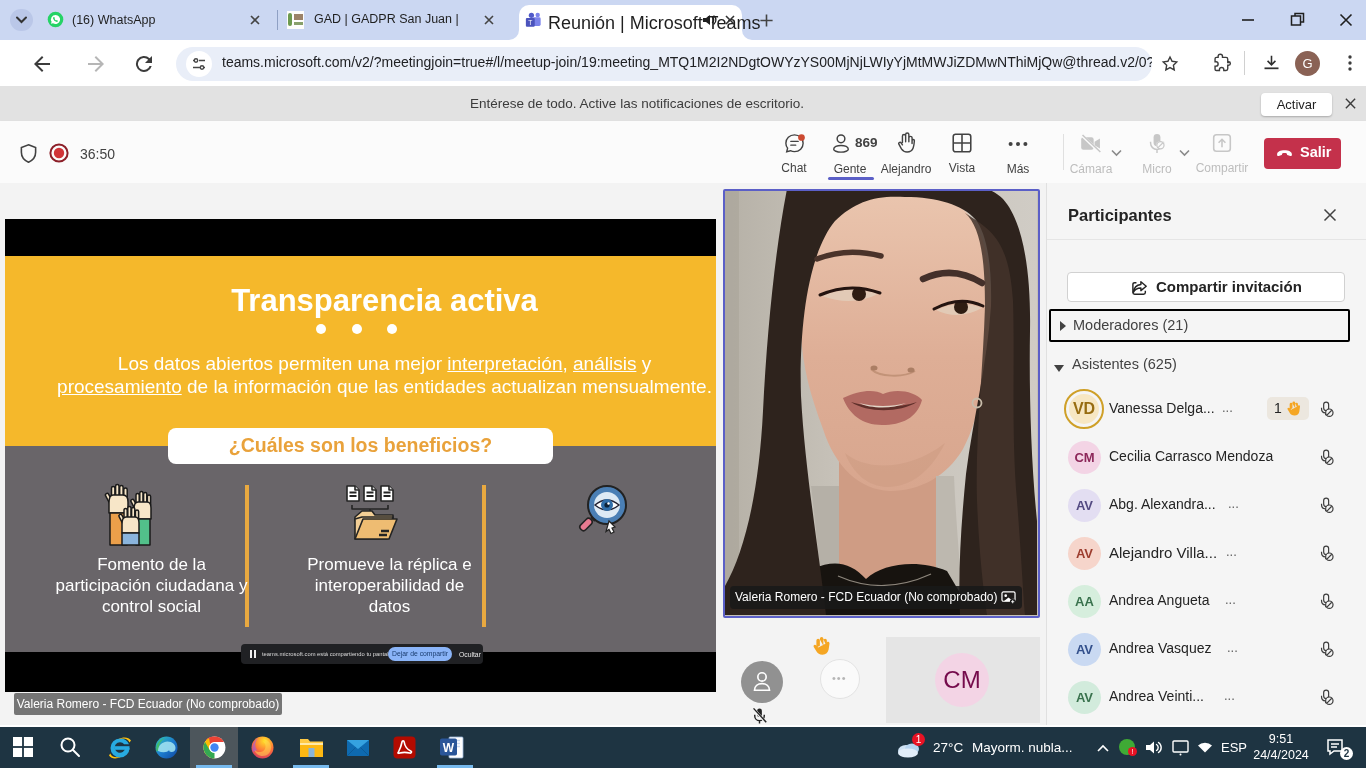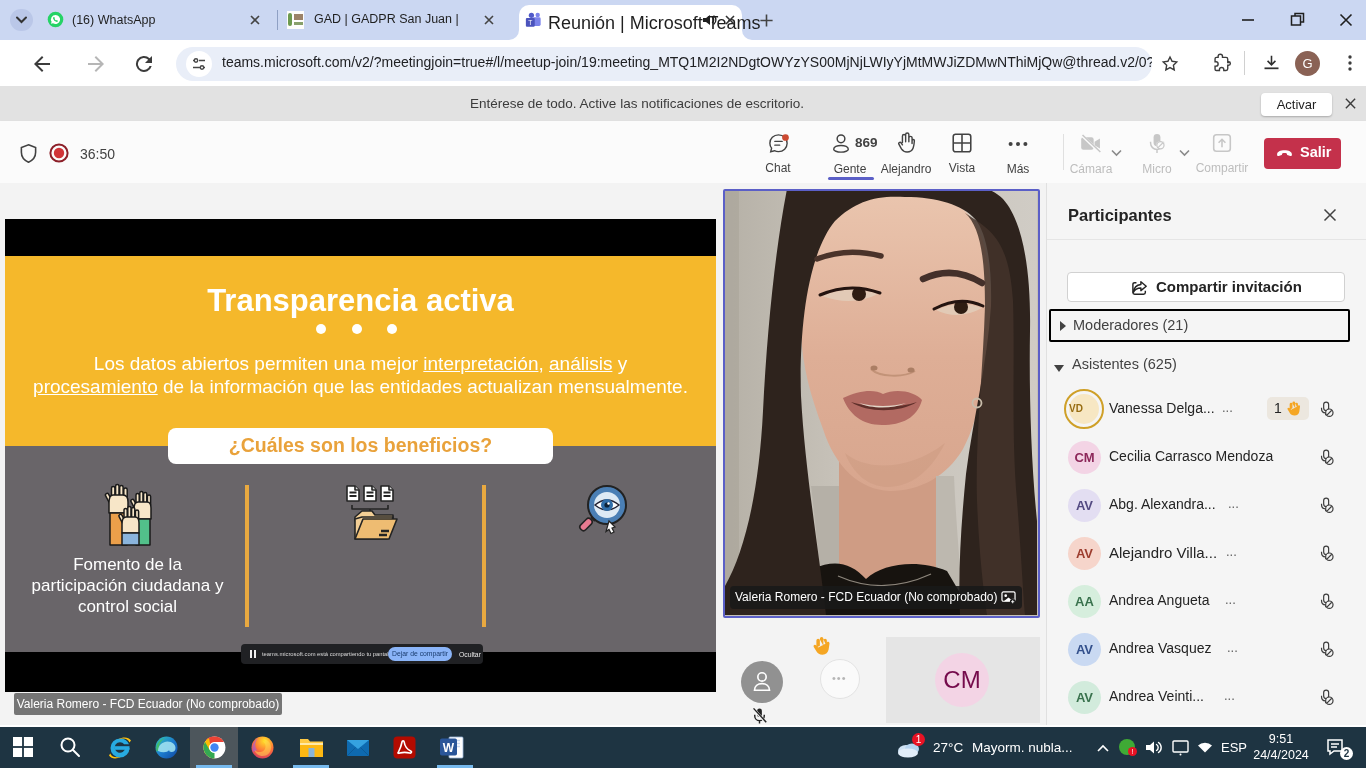--- a/index.html
+++ b/index.html
@@ -29,21 +29,21 @@
 .tbtn .lbl { font-size:12px; color:#424242; margin-top:2px; }
 .gray { color:#bdbdbd !important; }
 
 
 #stage { position:absolute; left:0; top:183px; width:1366px; height:544px; background:#f3f3f3; }
 
 
 #slide { position:absolute; left:5px; top:36px; width:711px; height:473px; background:#000; }
 #slide-yellow { position:absolute; left:0; top:37px; width:711px; height:190px; background:#f5b82b; }
 #slide-gray { position:absolute; left:0; top:227px; width:711px; height:206px; background:#696569; }
-.wt { color:#fff; text-align:center; }
+.wt { color:#fff; text-align:center;margin-left:24px; }
 
 
 #panel { position:absolute; left:1046px; top:0; width:320px; height:544px; background:#f5f5f5; border-left:1px solid #e0e0e0; }
 
 
 #taskbar { position:absolute; left:0; top:727px; width:1366px; height:41px; background:#1e3442; }
 </style>
 </head>
 <body>
 
@@ -157,21 +157,21 @@
 <div id="teamsbar"></div>
   <svg class="abs" style="left:19px;top:143px;" width="19" height="21" viewBox="0 0 24 26">
       <path d="M12 2l9 3.5v6c0 6-3.8 10.3-9 12.5C6.8 21.8 3 17.5 3 11.5v-6L12 2z" fill="none" stroke="#424242" stroke-width="2"></path>
     </svg>
   <svg class="abs" style="left:49px;top:143px;" width="20" height="20" viewBox="0 0 20 20">
       <circle cx="10" cy="10" r="8.6" fill="none" stroke="#8c1f28" stroke-width="2"></circle>
       <circle cx="10" cy="10" r="5.2" fill="#d13438"></circle>
     </svg>
   <div class="abs" style="left:80px;top:146px;font-size:14px;color:#424242;">36:50</div>
 
-  <div class="tbtn" style="left:750px;">
+  <div class="tbtn" style="left:766px;">
     <svg width="23" height="23" viewBox="0 0 28 28" style="margin-top:1px;">
         <path d="M14 3.5C8 3.5 3.5 8 3.5 13.6c0 2.3.8 4.4 2.1 6.1L4.5 24l4.6-1.2a10.8 10.8 0 0 0 4.9 1.1c6 0 10.5-4.5 10.5-10.2S20 3.5 14 3.5z" fill="none" stroke="#424242" stroke-width="1.7"></path>
         <path d="M9.5 11.5h9M9.5 16h6" stroke="#424242" stroke-width="1.6" stroke-linecap="round"></path>
       </svg>
     <svg class="abs" style="left:32px;top:3px;" width="7" height="7" viewBox="0 0 10 10">
         <circle cx="5" cy="5" r="4.8" fill="#cc4a31"></circle>
       </svg>
     <div class="lbl">Chat</div>
   </div>
   <div class="tbtn" style="left:822px;">
@@ -254,20 +254,21 @@
     <div class="abs" style="left:311px;top:105px;width:10px;height:10px;border-radius:50%;background:#fff;"></div>
     <div class="abs" style="left:347px;top:105px;width:10px;height:10px;border-radius:50%;background:#fff;"></div>
     <div class="abs" style="left:382px;top:105px;width:10px;height:10px;border-radius:50%;background:#fff;"></div>
     <div class="abs wt" style="left:0;width:711px;top:133px;font-size:19px;line-height:23px;">Los datos abiertos permiten una mejor <u>interpretación</u>, <u>análisis</u> y<br><u>procesamiento</u> de la información que las entidades actualizan mensualmente.</div>
     <div class="abs" style="left:163px;top:209px;width:385px;height:36px;background:#fff;border-radius:8px;text-align:center;font-size:19.5px;font-weight:bold;color:#e9a23b;line-height:35px;">¿Cuáles son los beneficios?</div>
 
     <div class="abs" style="left:240px;top:266px;width:4px;height:142px;background:#e9a940;"></div>
     <div class="abs" style="left:477px;top:266px;width:4px;height:142px;background:#e9a940;"></div>
 
     <div class="abs wt" style="left:10px;top:335px;width:225px;font-size:17px;line-height:21px;">Fomento de la<br>participación ciudadana y<br>control social</div>
+    <div class="abs wt" style="left:248px;top:335px;width:225px;font-size:17px;line-height:21px;">Promueve la réplica e<br>interoperabilidad de<br>datos</div>
 
     <svg class="abs" style="left:98px;top:264px;" width="50" height="64" viewBox="0 0 50 64">
       <g stroke="#1a1a1a" stroke-width="1.5" stroke-linejoin="round" stroke-linecap="round">
 
       <g fill="#f7e6c8">
         <rect x="4.5" y="10" width="3.4" height="12" rx="1.7" transform="rotate(-28 6 16)"></rect>
         <rect x="8.5" y="3.5" width="3.4" height="13" rx="1.7"></rect>
         <rect x="12.6" y="1.5" width="3.4" height="15" rx="1.7"></rect>
         <rect x="16.7" y="2.5" width="3.4" height="14" rx="1.7"></rect>
         <rect x="20.8" y="5" width="3.4" height="12" rx="1.7"></rect>
@@ -438,21 +439,21 @@
     <div class="abs" style="left:22px;top:6px;font-size:14.5px;color:#424242;">Moderadores (21)</div>
   </div>
   <div class="abs" style="left:1053px;top:176px;">
     <svg width="12" height="10" viewBox="0 0 12 10">
         <path d="M1 2 h10 l-5 7z" fill="#424242"></path>
       </svg>
   </div>
   <div class="abs" style="left:1072px;top:173px;font-size:14.5px;color:#424242;">Asistentes (625)</div>
 
   <div class="abs" style="left:1064px;top:206px;width:40px;height:40px;border-radius:50%;border:2.5px solid #cfa028;"></div>
-  <div class="abs" style="left:1069px;top:211px;width:30px;height:30px;border-radius:50%;background:#f7e7c3;color:#976c11;font-size:10px;font-weight:bold;line-height:30px;">VD</div>
+  <div class="abs" style="left:1069px;top:211px;width:30px;height:30px;border-radius:50%;background:#f7e7c3;color:#976c11;font-size:16px;font-weight:bold;text-align:center;line-height:30px;">VD</div>
   <div class="abs" style="left:1109px;top:217px;font-size:14px;color:#242424;">Vanessa Delga...</div>
   <div class="abs" style="left:1222px;top:217px;font-size:13px;color:#616161;">...</div>
   <div class="abs" style="left:1267px;top:214px;width:42px;height:23px;background:#ece7df;border-radius:5px;">
     <div class="abs" style="left:7px;top:3px;font-size:14px;color:#242424;">1</div>
     <svg class="abs" style="left:19px;top:3px;" width="17" height="18" viewBox="0 0 24 26">
         <path d="M5 14V6a2 2 0 0 1 4 0v6m0-7V4a2 2 0 0 1 4 0v8m0-7.5V6a2 2 0 0 1 4 0v8m0-5c0-2 3-2 3 .5l-1 7c-.7 3.5-3 6-7 6-3.5 0-5.5-1.5-7-4l-3-5c-1-2 1.5-3.5 3-1.5l2 2z" fill="#f5a623"></path>
       </svg>
   </div>
   <svg class="abs mic" style="left:1318px;top:218px;" width="17" height="17" viewBox="0 0 24 24">
       <rect x="8" y="1.5" width="7" height="12" rx="3.5" fill="none" stroke="#3d3d3d" stroke-width="1.7"></rect>

